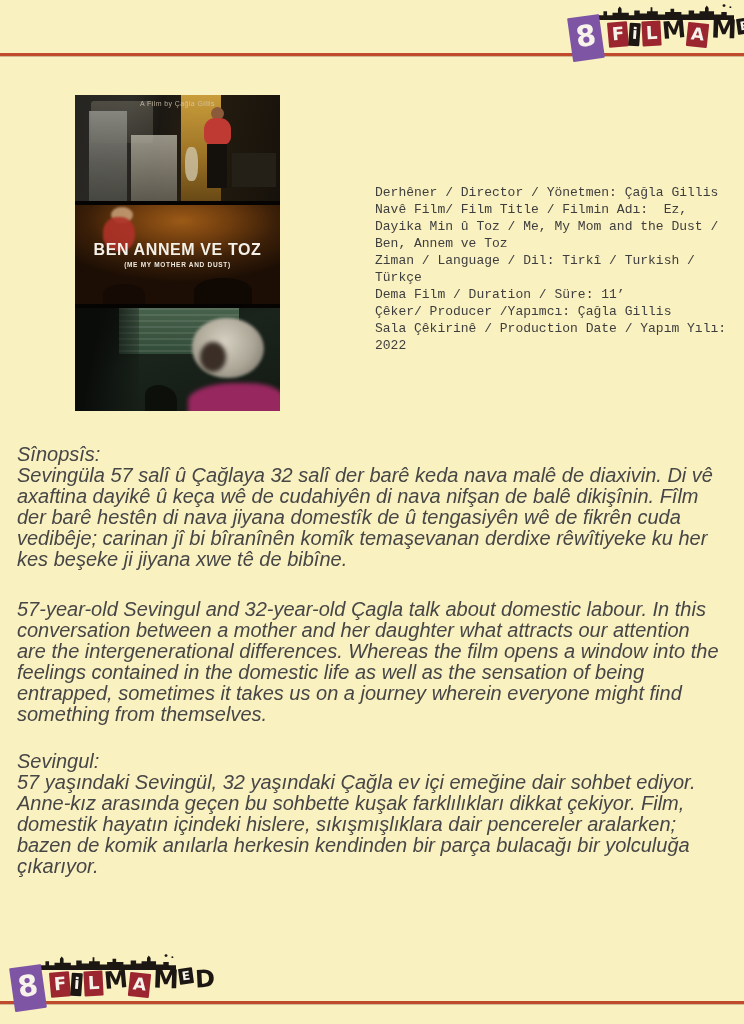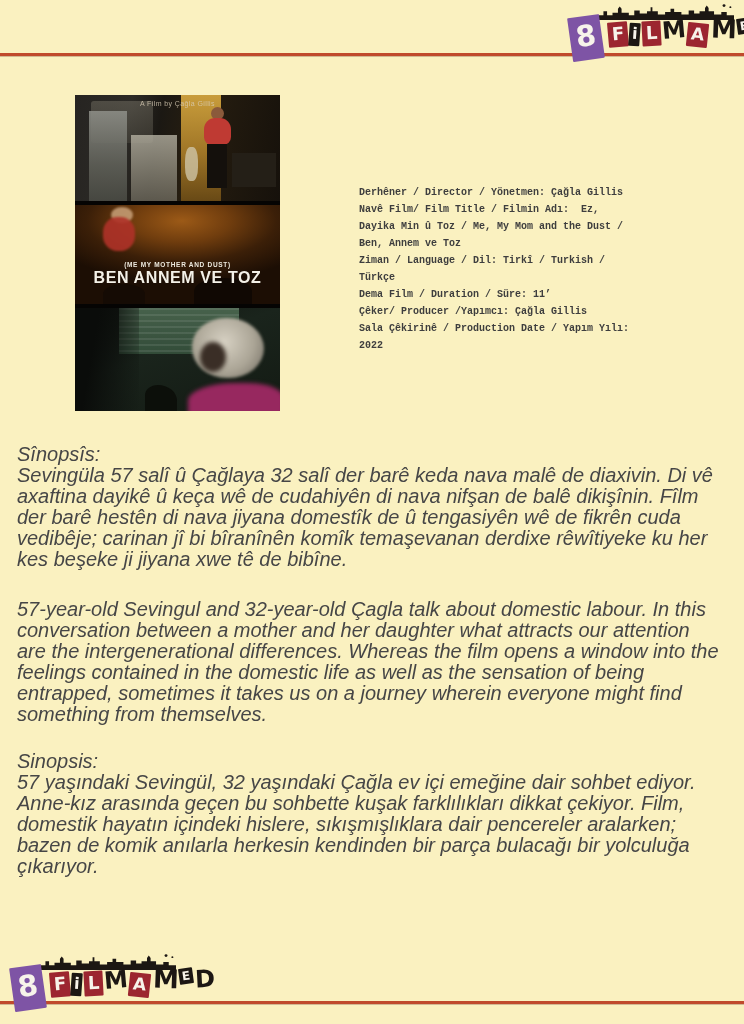--- a/index.html
+++ b/index.html
@@ -74,21 +74,21 @@
   .mid-hair { position:absolute; left:36px; top:2px;  width:22px; height:16px;
     background:#C9A179; border-radius:50%; filter:blur(1px); opacity:.85; }
   .mid-fig  { position:absolute; left:28px; top:12px; width:32px; height:34px;
     background:#AF3228; border-radius:45%; filter:blur(1px); opacity:.9; }
   .mid-sil1 { position:absolute; left:28px;  bottom:0; width:42px; height:20px;
     background:#150B04; border-radius:50% 50% 0 0; }
   .mid-sil2 { position:absolute; right:28px; bottom:0; width:58px; height:26px;
     background:#100803; border-radius:50% 50% 0 0; }
   .ptitle {
     position:absolute; top:36px; left:0; right:0; text-align:center;
-    color:#F4F1E8; font-weight:700; font-size:16px; letter-spacing:.6px;margin-top:28px;
+    color:#F4F1E8; font-weight:700; font-size:16px; letter-spacing:.6px;
   }
   .psub {
     position:absolute; top:56px; left:0; right:0; text-align:center;
     color:#EDE9DE; font-weight:700; font-size:6.5px; letter-spacing:.7px;
   }
   #panel-bot { height:103px;
     background:linear-gradient(160deg,#10130F 0%,#1A241C 42%,#131A13 100%); }
   .window { position:absolute; left:44px; top:0; width:120px; height:46px;
     background:linear-gradient(#4D6A52,#35503C);
     opacity:.9; }
@@ -101,25 +101,24 @@
     background:#3A2E26; border-radius:50%; filter:blur(2px); }
   .pink { position:absolute; right:-4px; bottom:-8px; width:96px; height:36px;
     background:#97285F; border-radius:50% 40% 0 0; filter:blur(2px); }
   .dark-left { position:absolute; left:0; top:0; width:64px; height:103px;
     background:linear-gradient(100deg,#0A0C0A 30%,rgba(10,12,10,0)); }
   .plant { position:absolute; left:70px; bottom:0; width:32px; height:26px;
     background:#0C0F0A; border-radius:40% 60% 0 0; }
 
   
   .details {
-    position:absolute; left:359px; top:184px; width:360px;
+    position:absolute; left:375px; top:184px; width:360px;
     font-family:"Liberation Mono","DejaVu Sans Mono",monospace;
-    font-size:10px; line-height:17px; color:#3E3E3E;
+    font-size:13px; line-height:17px; color:#3E3E3E;
     white-space:pre-wrap;
-    font-weight:bold;
   }
   .synopsis {
     position:absolute; left:17px; width:702px;
     font-style:italic; font-size:20px; line-height:21px; color:#464646;
   }
   #syn-ku { top:444px; }
   #syn-en { top:599px; }
   #syn-tr { top:751px; }
 </style>
 </head>
@@ -211,15 +210,15 @@
 2022</div>
 
 <div class="synopsis" id="syn-ku">
   <div>Sînopsîs:</div>
   <div>Sevingüla 57 salî û Çağlaya 32 salî der barê keda nava malê de diaxivin. Di vê axaftina dayikê û keça wê de cudahiyên di nava nifşan de balê dikişînin. Fîlm der barê hestên di nava jiyana domestîk de û tengasiyên wê de fikrên cuda vedibêje; carinan jî bi bîranînên komîk temaşevanan derdixe rêwîtiyeke ku her kes beşeke ji jiyana xwe tê de bibîne.</div>
 </div>
 <div class="synopsis" id="syn-en">
   <div>57-year-old Sevingul and 32-year-old Çagla talk about domestic labour. In this conversation between a mother and her daughter what attracts our attention are the intergenerational differences. Whereas the film opens a window into the feelings contained in the domestic life as well as the sensation of being entrapped, sometimes it takes us on a journey wherein everyone might find something from themselves.</div>
 </div>
 <div class="synopsis" id="syn-tr">
-  <div>Sinopsis:</div>
+  <div>Sevingul:</div>
   <div>57 yaşındaki Sevingül, 32 yaşındaki Çağla ev içi emeğine dair sohbet ediyor. Anne-kız arasında geçen bu sohbette kuşak farklılıkları dikkat çekiyor. Film, domestik hayatın içindeki hislere, sıkışmışlıklara dair pencereler aralarken; bazen de komik anılarla herkesin kendinden bir parça bulacağı bir yolculuğa çıkarıyor.</div>
 </div>
 
 </body></html>

